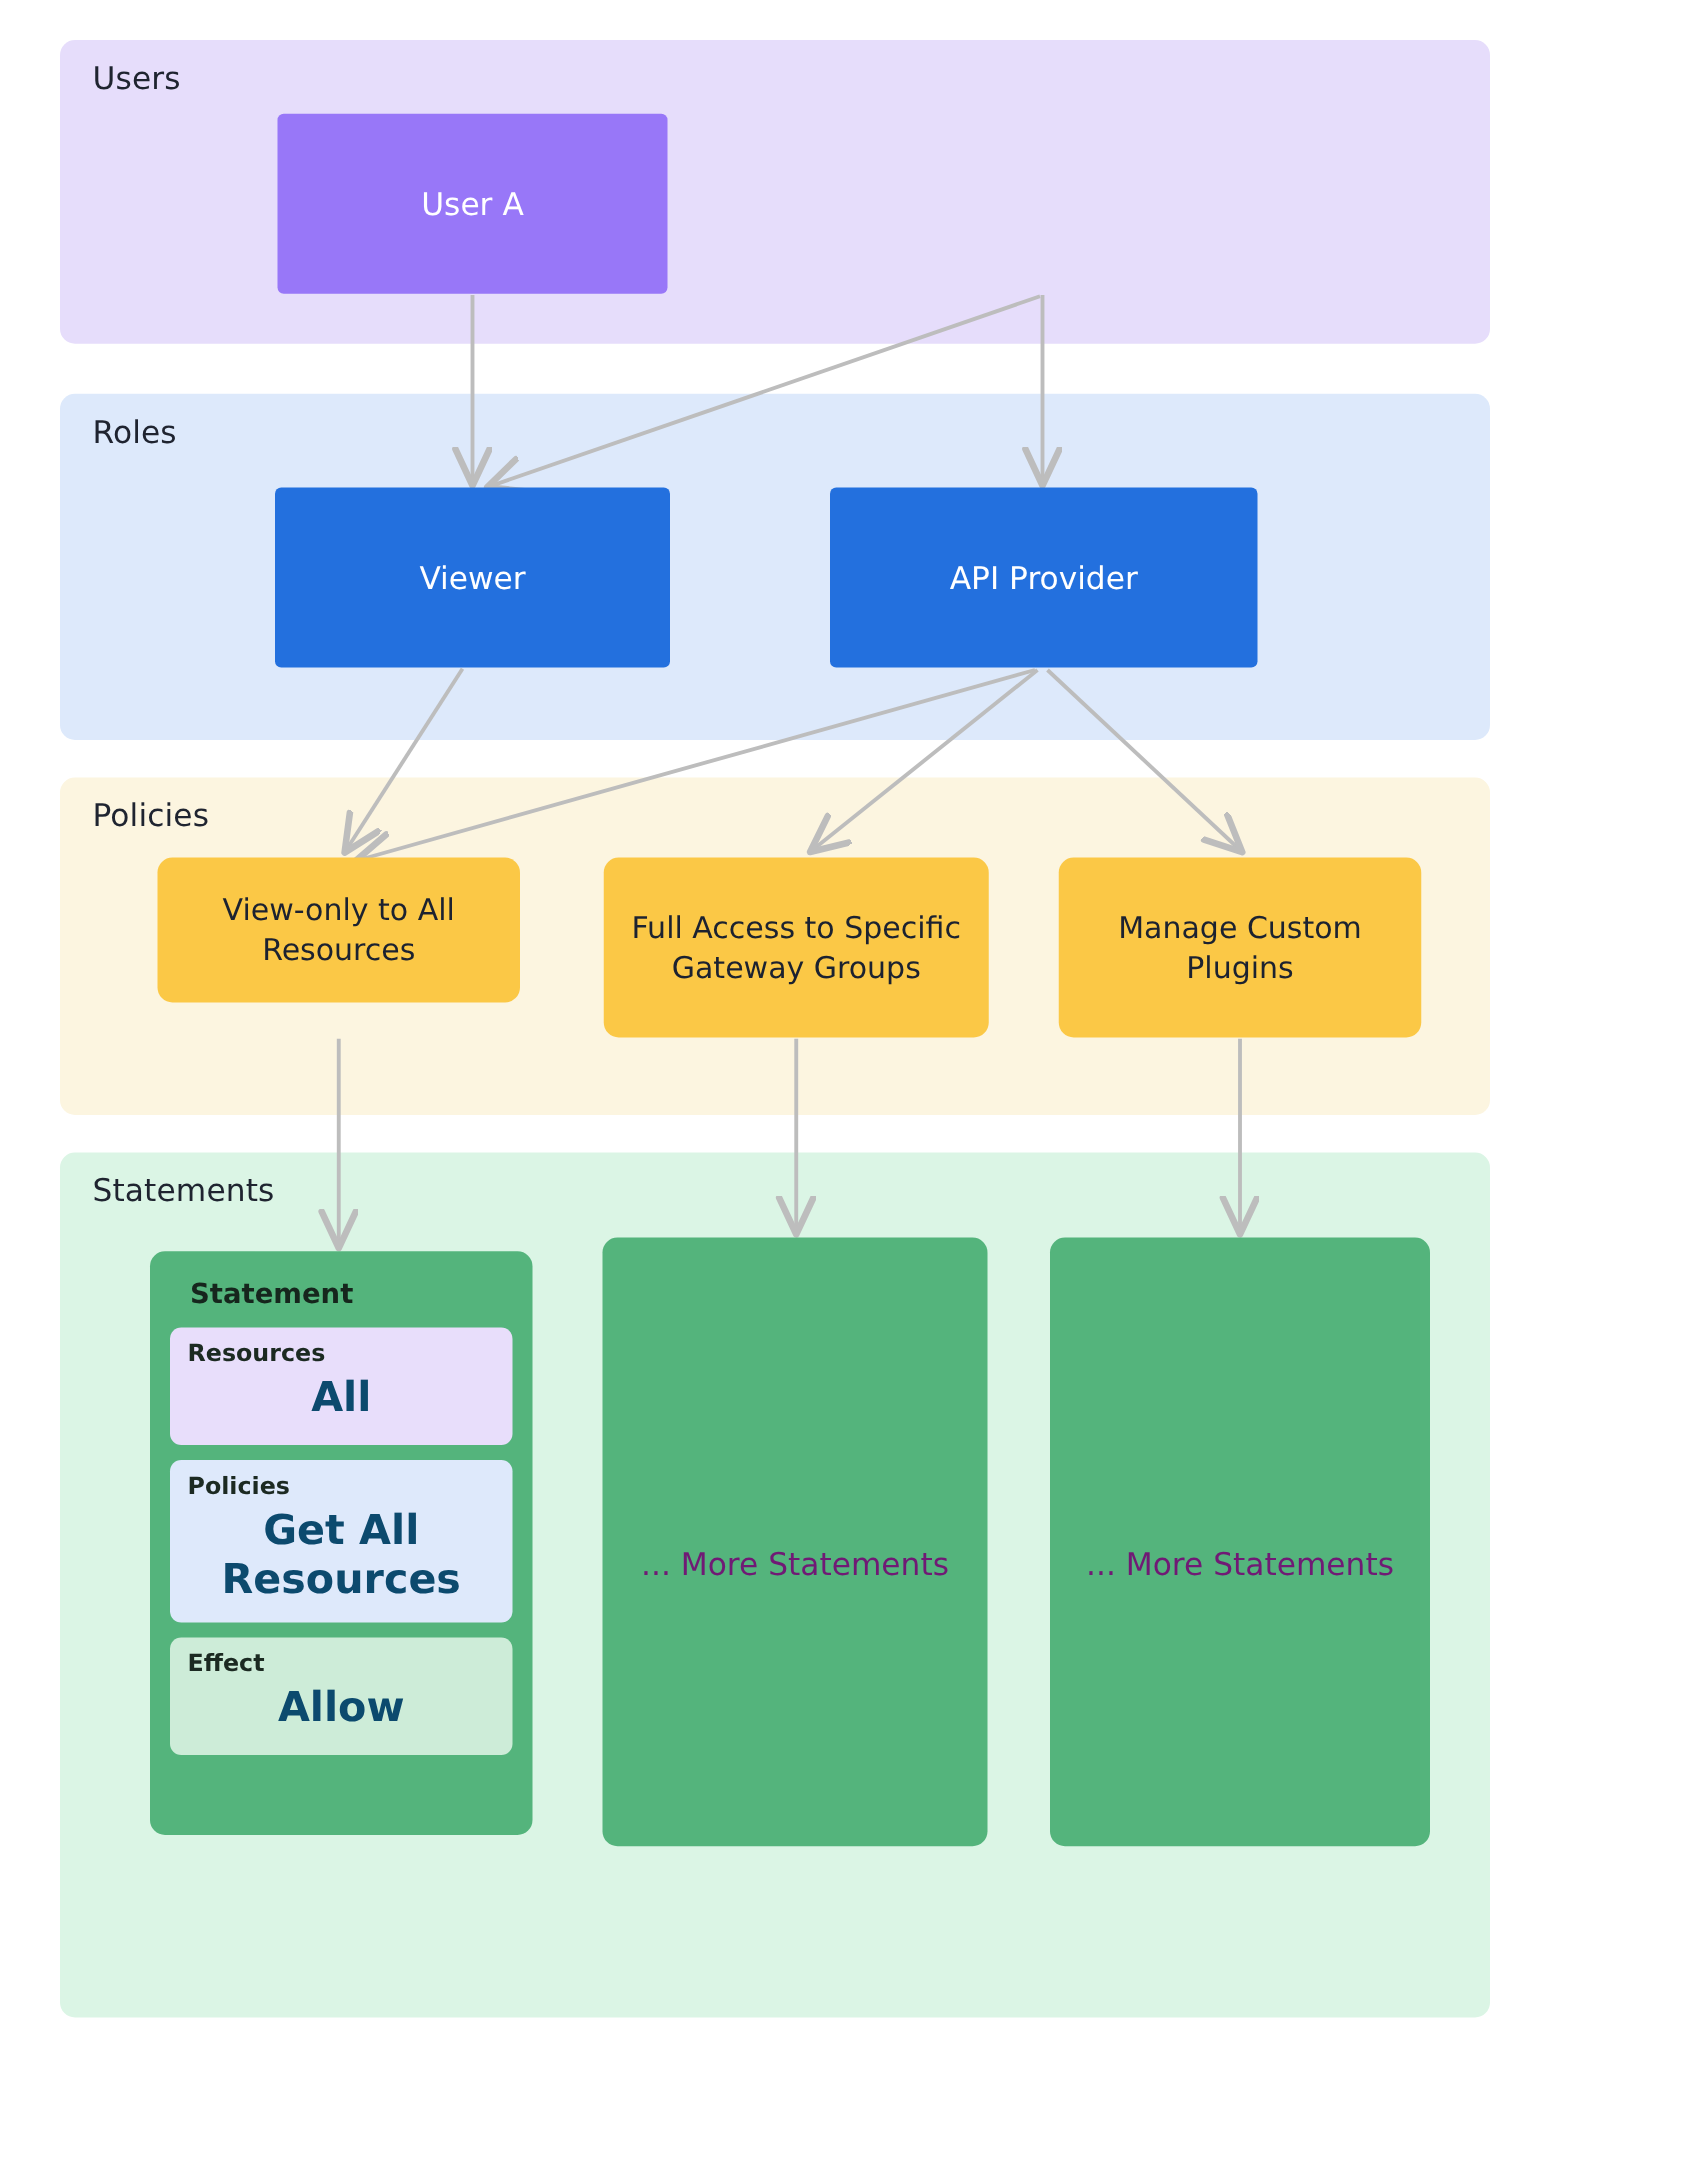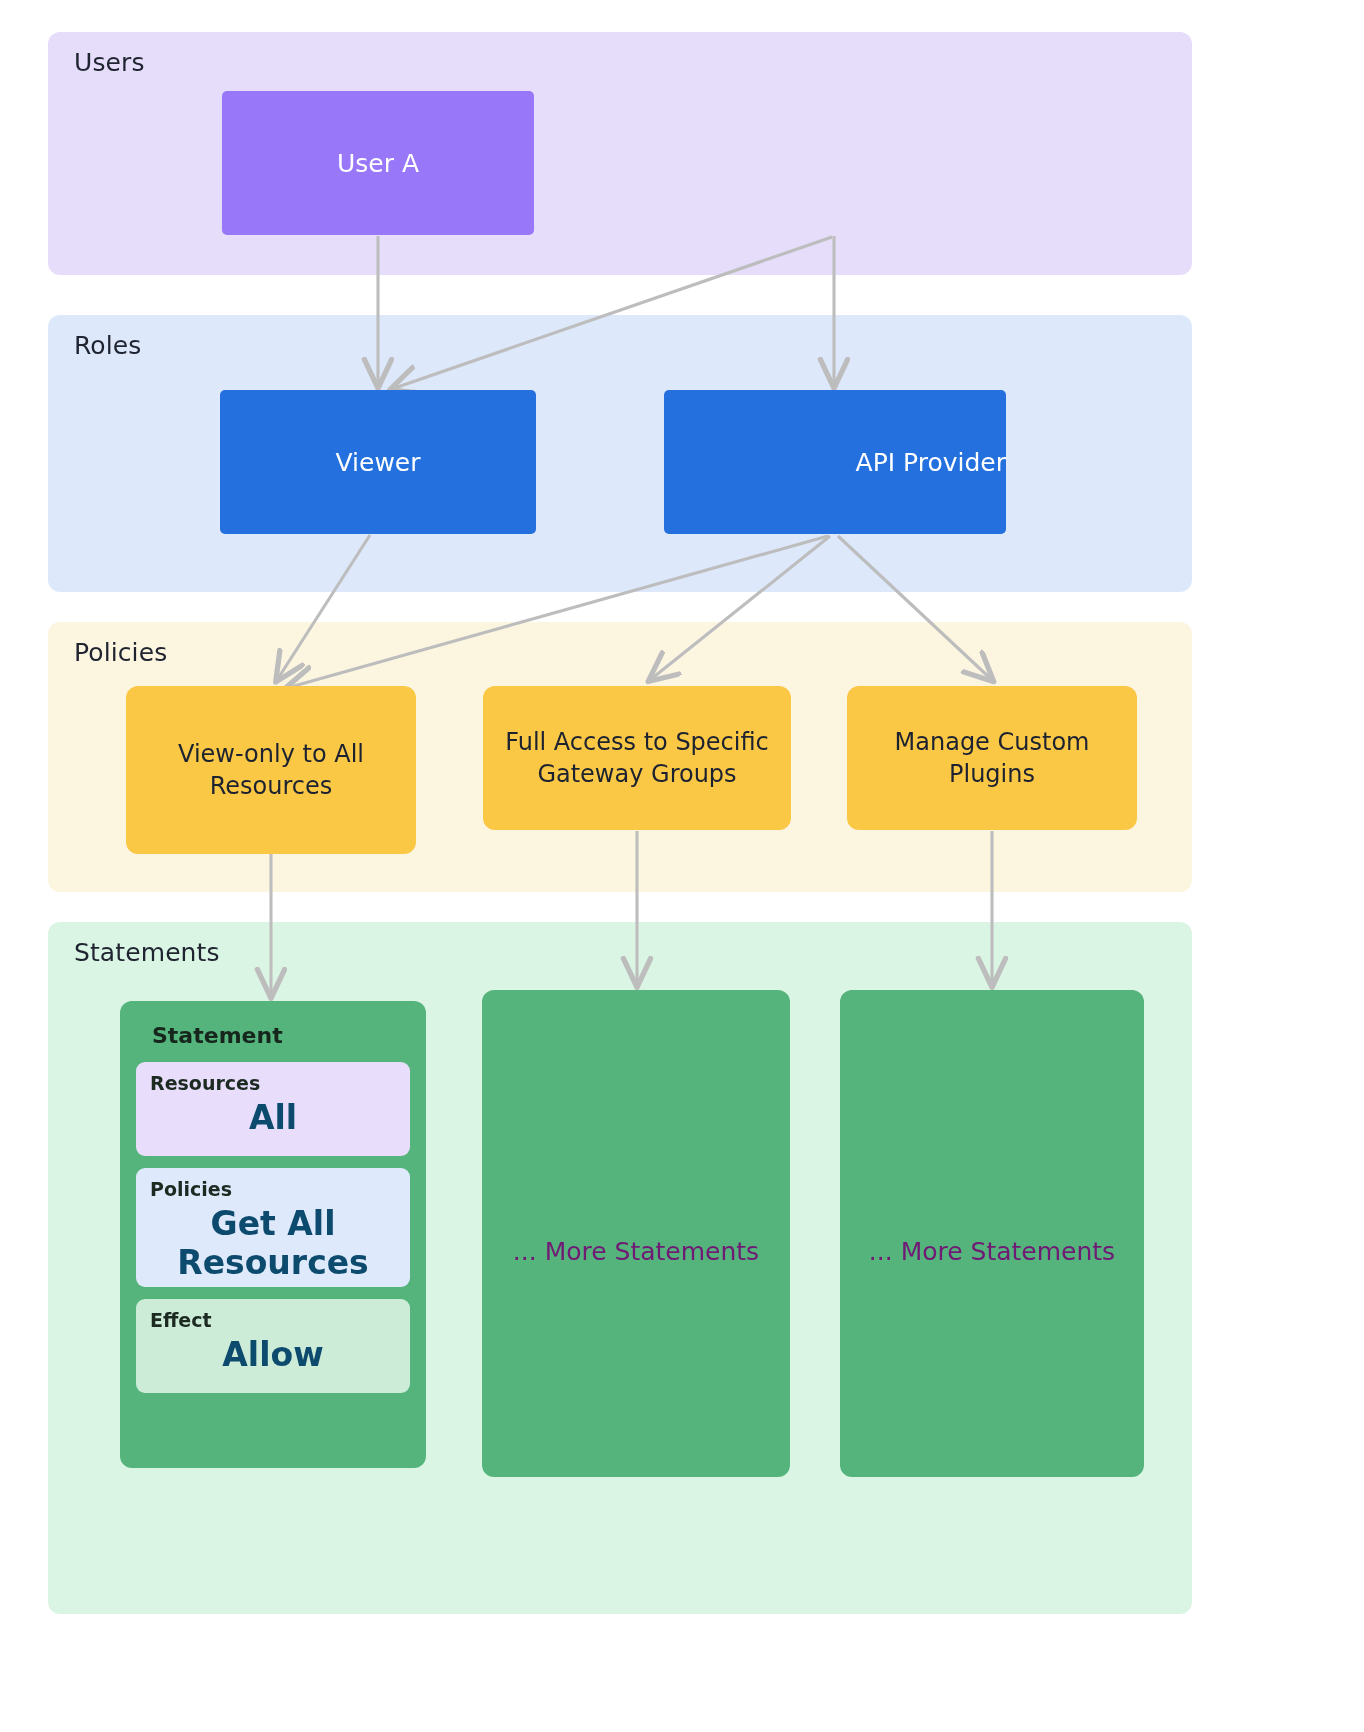--- a/index.html
+++ b/index.html
@@ -59,31 +59,31 @@
   }
   #node-user-a { left: 222px; top: 91px;  width: 312px; height: 144px; }
   #node-user-b { left: 666px; top: 91px;  width: 340px; height: 144px; }
 
   .role-node {
     background: #2370DE;
     color: #ffffff;
     font-size: 25px;
   }
   #node-viewer       { left: 220px; top: 390px; width: 316px; height: 144px; }
-  #node-api-provider { left: 664px; top: 390px; width: 342px; height: 144px; justify-content: flex-end; }
+  #node-api-provider { left: 664px; top: 390px; width: 342px; height: 144px; }
 
   .policy-node {
     background: #FBC846;
     color: #1c2230;
     font-size: 24px;
     line-height: 1.34;
     border-radius: 12px;
     padding: 0 16px;
   }
-  #node-policy-0 { left: 126px; top: 686px; width: 290px; height: 168px; }
+  #node-policy-0 { left: 126px; top: 686px; width: 290px; height: 116px; }
   #node-policy-1 { left: 483px; top: 686px; width: 308px; height: 144px; }
   #node-policy-2 { left: 847px; top: 686px; width: 290px; height: 144px; }
 
   
   .stmt-card {
     position: absolute;
     background: #54B47C;
     border-radius: 12px;
     box-sizing: border-box;
     z-index: 3;
@@ -93,21 +93,21 @@
   #card-stmt-2 { left: 840px; top: 990px; width: 304px; height: 487px; }
 
   .stmt-card-title {
     font-size: 22px;
     color: #16261d;
     margin: 6px 0 14px 16px;
   }
   .field-box {
     border-radius: 9px;
     box-sizing: border-box;
-    padding: 10px 14px 5px 14px;
+    padding: 10px 14px 16px 14px;
     margin-bottom: 12px;
     min-height: 94px;
   }
   .field-label {
     font-size: 19px;
     color: #1c2a22;
     display: block;
     text-align: left;
     margin-bottom: 4px;
   }

